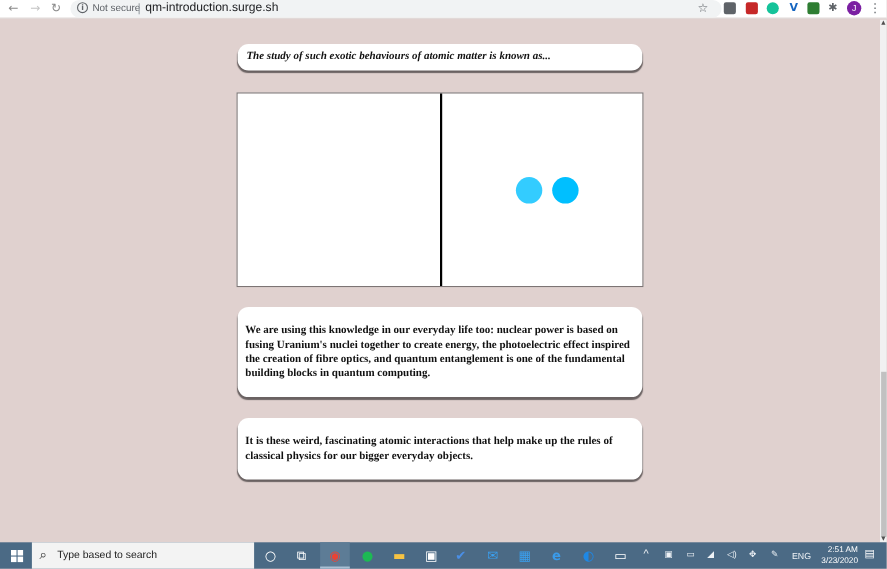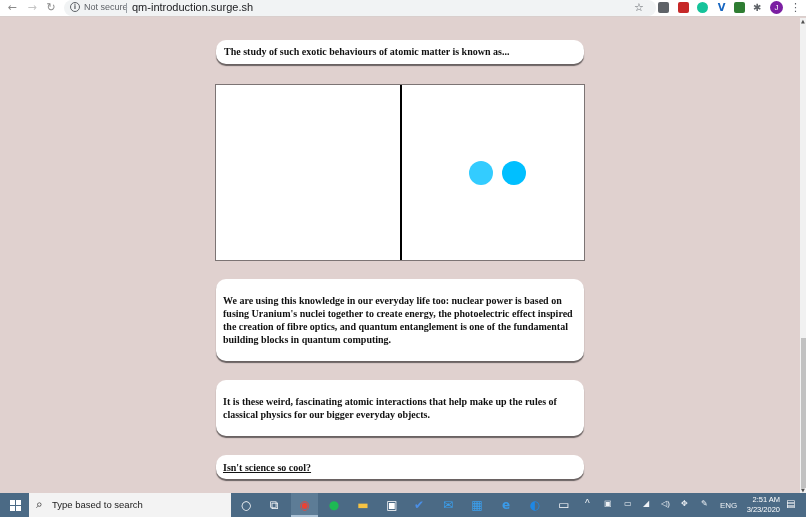--- a/index.html
+++ b/index.html
@@ -12,21 +12,21 @@
   .omni-sep { position: absolute; left: 62px; top: 3px; width: 1px; height: 10px; background: #9aa0a6; }
   .omni-url { position: absolute; left: 68px; top: 1px; font-size: 11px; color: #202124; font-family: "Liberation Sans", sans-serif; line-height: 13px; }
   .star { position: absolute; left: 634px; top: 0; font-size: 11px; color: #5f6368; line-height: 15px; }
   .ext { position: absolute; top: 2px; width: 11px; height: 11px; border-radius: 2px; }
   .avatar { position: absolute; left: 770px; top: 1px; width: 13px; height: 13px; border-radius: 50%; background: #7b1fa2; color: #fff; font-size: 8px; line-height: 13px; text-align: center; font-family: "Liberation Sans", sans-serif; }
   .menu { position: absolute; left: 790px; top: 0; font-size: 11px; color: #5f6368; line-height: 15px; }
 
   .viewport { position: absolute; left: 0; top: 18px; width: 800px; height: 475px; background: #e0d1cf; }
   .card { position: absolute; left: 216px; width: 368px; background: #ffffff; border-radius: 10px; box-shadow: 0 2px 1px #6a6262; font-family: "Liberation Serif", serif; font-weight: bold; color: #111; font-size: 10px; }
   .card p { line-height: 13px; }
-  .card1 { top: 22px; height: 24px; padding: 5px 8px; }
+  .card1 { top: 22px; height: 24px; padding: 5px 8px; font-style: italic; }
   .card2 { top: 261px; height: 82px; padding: 15px 7px; }
   .card3 { top: 362px; height: 56px; padding: 15px 7px; }
   .card4 { top: 437px; height: 24px; padding: 6px 7px; }
   .card4 p { text-decoration: underline; }
 
   .sim { position: absolute; left: 215px; top: 66px; width: 370px; height: 177px; background: #fff; border: 1px solid #7c7474; }
   .divider { position: absolute; left: 184px; top: 0; width: 2px; height: 100%; background: #000; }
   .particle { position: absolute; width: 24px; height: 24px; border-radius: 50%; }
 
   .scrollbar { position: absolute; left: 800px; top: 18px; width: 6px; height: 475px; background: #f1f1f1; }
@@ -82,23 +82,20 @@
   </div>
 
   <div class="card card2">
     <p>We are using this knowledge in our everyday life too: nuclear power is based on fusing Uranium's nuclei together to create energy, the photoelectric effect inspired the creation of fibre optics, and quantum entanglement is one of the fundamental building blocks in quantum computing.</p>
   </div>
 
   <div class="card card3">
     <p>It is these weird, fascinating atomic interactions that help make up the rules of classical physics for our bigger everyday objects.</p>
   </div>
 
-  <div class="card card4">
-    <p>Isn't science so cool?</p>
-  </div>
 </div>
 
 <div class="scrollbar">
   <span class="scroll-up">▲</span>
   <div class="scroll-thumb"></div>
   <span class="scroll-down">▼</span>
 </div>
 
 <div class="taskbar">
   <div class="win">

